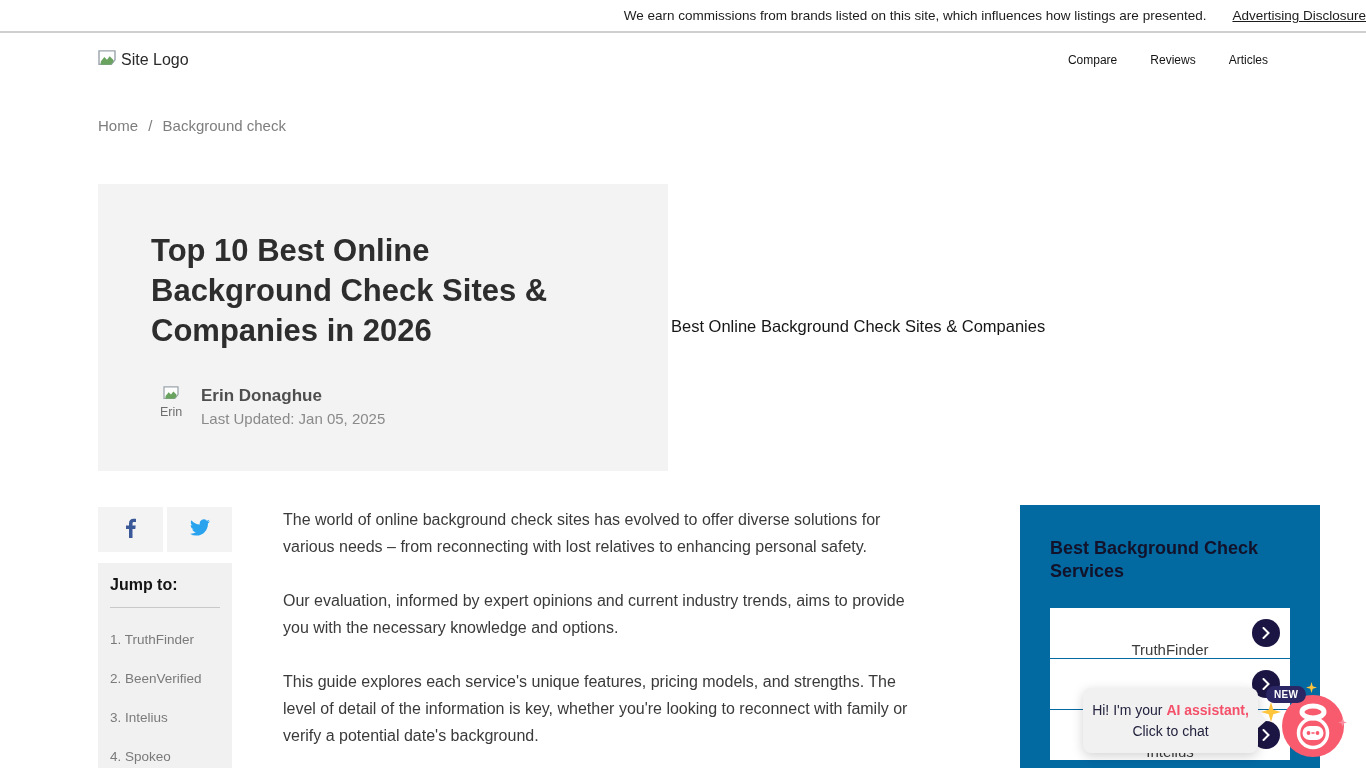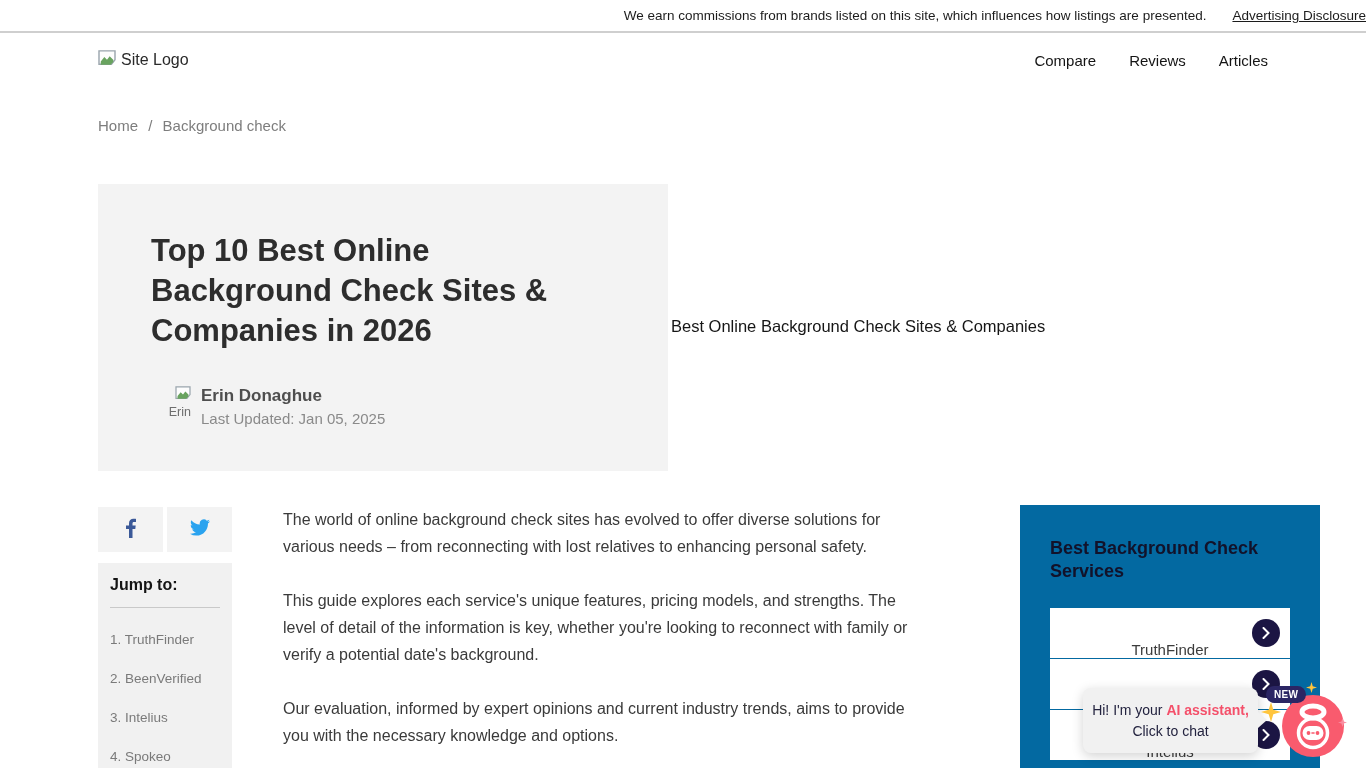--- a/index.html
+++ b/index.html
@@ -12,34 +12,34 @@
   .top-banner { position:absolute; top:0; left:0; width:1366px; height:33px;
                 background:#fff; border-bottom:2px solid #cfcfcf;
                 display:flex; align-items:center; justify-content:flex-end; gap:26px;
                 font-size:13.5px; color:#1c1c1c; }
   .top-banner .disclosure-link { text-decoration:underline; cursor:pointer; }
 
   
   .header-row { position:absolute; top:44px; left:98px; width:1170px; height:32px;
                 display:flex; align-items:center; justify-content:space-between; }
   .logo { display:flex; align-items:center; gap:5px; font-size:16px; color:#2a2a2a; cursor:pointer; }
-  .main-nav { display:flex; gap:33px; font-size:15px; color:#141414; }
+  .main-nav { display:flex; gap:33px; font-size:12px; color:#141414; }
   .main-nav a { cursor:pointer; }
 
   
   .breadcrumb { position:absolute; top:117px; left:98px; font-size:15px; color:#7d7d7d; }
   .breadcrumb a { cursor:pointer; }
   .breadcrumb .sep { margin:0 6px; }
 
   
   .hero-card { position:absolute; left:98px; top:184px; width:570px; height:287px; background:#f3f3f3; }
   .hero-title { position:absolute; left:53px; top:47px; width:448px;
                 font-size:31px; line-height:40px; font-weight:bold; color:#2d2d2d; }
   .author-row { position:absolute; left:53px; top:202px; display:flex; }
-  .avatar-broken { width:40px; display:flex; flex-direction:column; align-items:flex-end; }
+  .avatar-broken { width:40px; display:flex; flex-direction:column; align-items:center; }
   .avatar-broken .alt { font-size:12.5px; color:#6e6e6e; margin-top:1px; }
   .author-meta { margin-left:10px; }
   .author-name { font-size:17px; font-weight:bold; color:#4e4e4e; }
   .author-date { font-size:15px; color:#8a8a8a; margin-top:4px; }
 
   
   .hero-alt { position:absolute; left:671px; top:317px; font-size:16.5px; color:#161616; white-space:nowrap; }
 
   
   .social-row { position:absolute; left:98px; top:507px; display:flex; gap:4px; }
@@ -162,22 +162,22 @@
   <div class="jump-title">Jump to:</div>
   <hr class="jump-divider">
   <a class="jump-item">1. TruthFinder</a>
   <a class="jump-item">2. BeenVerified</a>
   <a class="jump-item">3. Intelius</a>
   <a class="jump-item">4. Spokeo</a>
 </div>
 
 <div class="article">
   <p>The world of online background check sites has evolved to offer diverse solutions for various needs – from reconnecting with lost relatives to enhancing personal safety.</p>
+  <p>Our evaluation, informed by expert opinions and current industry trends, aims to provide you with the necessary knowledge and options.</p>
   <p>This guide explores each service's unique features, pricing models, and strengths. The level of detail of the information is key, whether you're looking to reconnect with family or verify a potential date's background.</p>
-  <p>Our evaluation, informed by expert opinions and current industry trends, aims to provide you with the necessary knowledge and options.</p>
 </div>
 
 <div class="right-card">
   <div class="right-title">Best Background Check Services</div>
   <div class="service-rows">
     <div class="service-row">
       <span>TruthFinder</span>
       <span class="service-chevron">
         <svg width="8" height="12" viewBox="0 0 8 12">
             <path d="M1.5 1 L6.5 6 L1.5 11" stroke="#fff" stroke-width="2" fill="none" stroke-linecap="round"></path>

